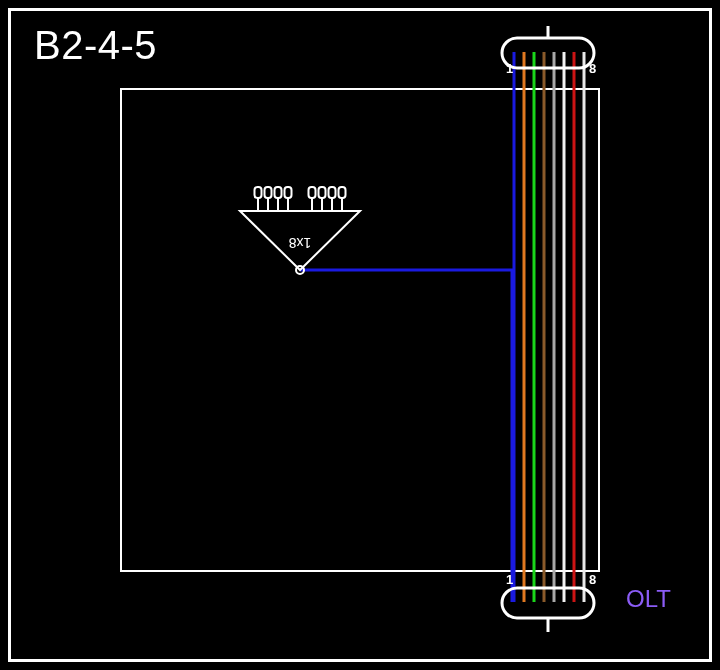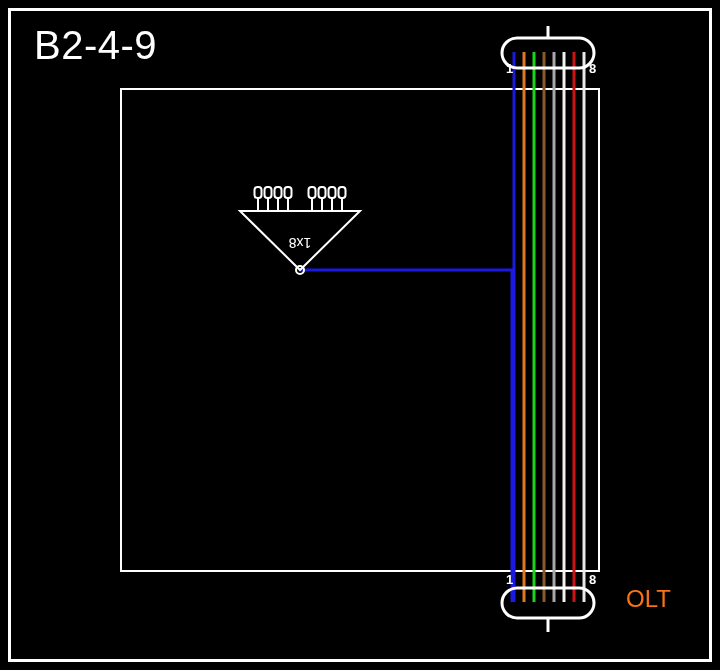--- a/index.html
+++ b/index.html
@@ -44,21 +44,21 @@
     color: #ffffff;
     font-size: 40px;
     line-height: 46px;
     letter-spacing: 0.5px;
     white-space: nowrap;
   }
   #olt-label {
     position: absolute;
     left: 626px;
     top: 585px;
-    color: #f97316;
+    color: #8b5cf6;
     font-size: 24px;
     line-height: 28px;
     white-space: nowrap;
   }
   .svg-layer {
     position: absolute;
     left: 0;
     top: 0;
     width: 720px;
     height: 670px;
@@ -71,21 +71,21 @@
     line-height: 14px;
   }
 </style>
 </head>
 <body>
 
 <div id="stage">
 
   <div id="outer-frame"></div>
 
-  <div id="diagram-title">B2-4-9</div>
+  <div id="diagram-title">B2-4-5</div>
 
   <div id="inner-box"></div>
 
   <svg class="svg-layer" id="art" viewBox="0 0 720 670" xmlns="http://www.w3.org/2000/svg">
       <line x1="514" y1="52" x2="514" y2="602" stroke="#1a1ae0" stroke-width="3"></line>
       <line x1="524" y1="52" x2="524" y2="602" stroke="#e07820" stroke-width="3"></line>
       <line x1="534" y1="52" x2="534" y2="602" stroke="#1ad61a" stroke-width="3"></line>
       <line x1="544" y1="52" x2="544" y2="602" stroke="#8a5a2a" stroke-width="3"></line>
       <line x1="554" y1="52" x2="554" y2="602" stroke="#a8a8a8" stroke-width="3"></line>
       <line x1="564" y1="52" x2="564" y2="602" stroke="#f2f2f2" stroke-width="3"></line>

